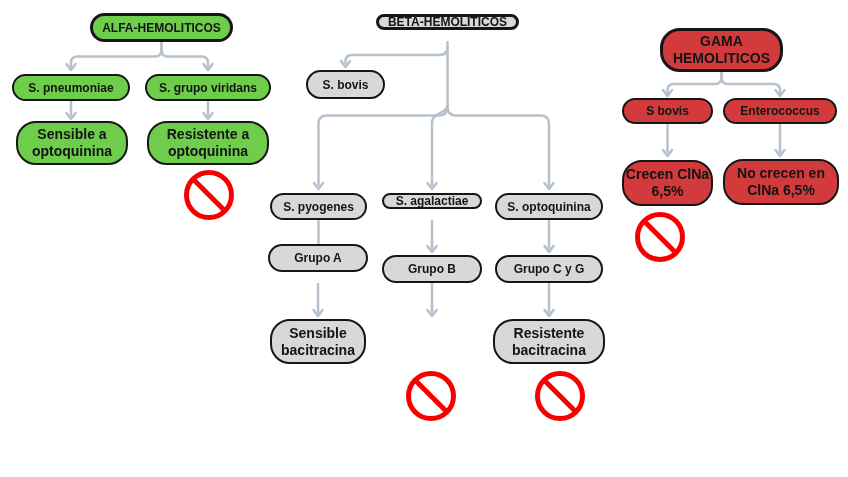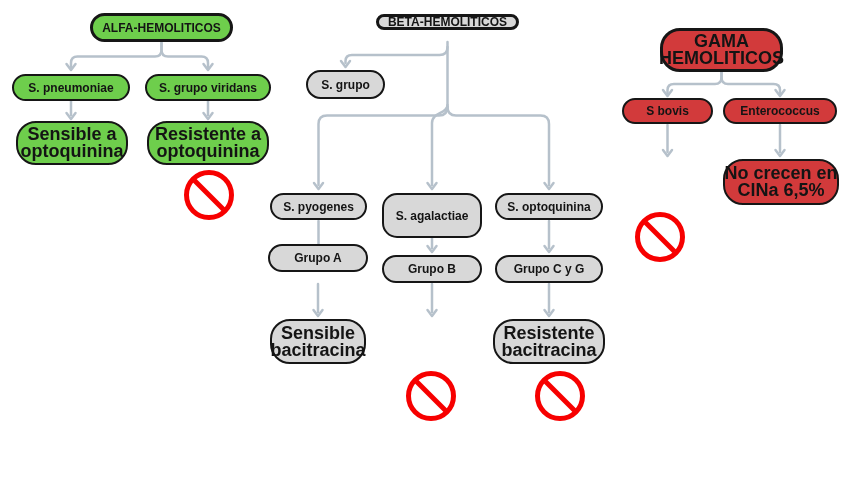--- a/index.html
+++ b/index.html
@@ -9,21 +9,21 @@
   }
   svg.layer{position:absolute;left:0;top:0;width:848px;height:477px;}
   .node{
     position:absolute;box-sizing:border-box;
     border:2.5px solid #161616;border-radius:15px;
     display:flex;flex-direction:column;align-items:center;justify-content:center;
     text-align:left;font-weight:700;color:#141414;
     font-size:12px;white-space:nowrap;line-height:14px;
   }
   .node.root{border-width:3px;}
-  .node.two{border-radius:20px;font-size:18px;line-height:17px;}
+  .node.two{border-radius:20px;font-size:14px;line-height:17px;}
   .green{background:#6ece4c;}
   .gray{background:#d8d8d8;}
   .red{background:#d23a3b;}
   .prohibit{position:absolute;}
   .conn{stroke:#b6c1cb;stroke-width:2.5;fill:none;stroke-linecap:round;stroke-linejoin:round;}
 </style>
 </head>
 <body>
 
 <div id="canvas">
@@ -84,24 +84,24 @@
   <div class="node green two" style="left:147px;top:121px;width:122px;height:44px">
     <span>Resistente a</span>
     <span>optoquinina</span>
   </div>
   <svg class="prohibit" style="left:182px;top:168px" width="54" height="54" viewBox="0 0 54 54">
     <circle cx="27" cy="27" r="22.5" stroke="#f70000" stroke-width="5" fill="none"></circle>
     <line x1="12.5" y1="12.5" x2="41.5" y2="41.5" stroke="#f70000" stroke-width="5"></line>
   </svg>
 
   <div class="node gray root" style="left:376px;top:14px;width:143px;height:16px">BETA-HEMOLITICOS</div>
-  <div class="node gray" style="left:306px;top:70px;width:79px;height:29px">S. grupo</div>
+  <div class="node gray" style="left:306px;top:70px;width:79px;height:29px">S. bovis</div>
 
   <div class="node gray" style="left:270px;top:193px;width:97px;height:27px">S. pyogenes</div>
-  <div class="node gray" style="left:382px;top:193px;width:100px;height:45px">S. agalactiae</div>
+  <div class="node gray" style="left:382px;top:193px;width:100px;height:16px">S. agalactiae</div>
   <div class="node gray" style="left:495px;top:193px;width:108px;height:27px">S. optoquinina</div>
 
   <div class="node gray" style="left:268px;top:244px;width:100px;height:28px">Grupo A</div>
   <div class="node gray" style="left:382px;top:255px;width:100px;height:28px">Grupo B</div>
   <div class="node gray" style="left:495px;top:255px;width:108px;height:28px">Grupo C y G</div>
 
   <div class="node gray two" style="left:270px;top:319px;width:96px;height:45px">
     <span>Sensible</span>
     <span>bacitracina</span>
   </div>
@@ -118,20 +118,24 @@
     <circle cx="27" cy="27" r="22.5" stroke="#f70000" stroke-width="5" fill="none"></circle>
     <line x1="12.5" y1="12.5" x2="41.5" y2="41.5" stroke="#f70000" stroke-width="5"></line>
   </svg>
 
   <div class="node red two root" style="left:660px;top:28px;width:123px;height:44px">
     <span>GAMA</span>
     <span>HEMOLITICOS</span>
   </div>
   <div class="node red" style="left:622px;top:98px;width:91px;height:26px">S bovis</div>
   <div class="node red" style="left:723px;top:98px;width:114px;height:26px">Enterococcus</div>
+  <div class="node red two" style="left:622px;top:160px;width:91px;height:46px">
+    <span>Crecen ClNa</span>
+    <span>6,5%</span>
+  </div>
   <div class="node red two" style="left:723px;top:159px;width:116px;height:46px">
     <span>No crecen en</span>
     <span>ClNa 6,5%</span>
   </div>
   <svg class="prohibit" style="left:633px;top:210px" width="54" height="54" viewBox="0 0 54 54">
     <circle cx="27" cy="27" r="22.5" stroke="#f70000" stroke-width="5" fill="none"></circle>
     <line x1="12.5" y1="12.5" x2="41.5" y2="41.5" stroke="#f70000" stroke-width="5"></line>
   </svg>
 
 </div>

